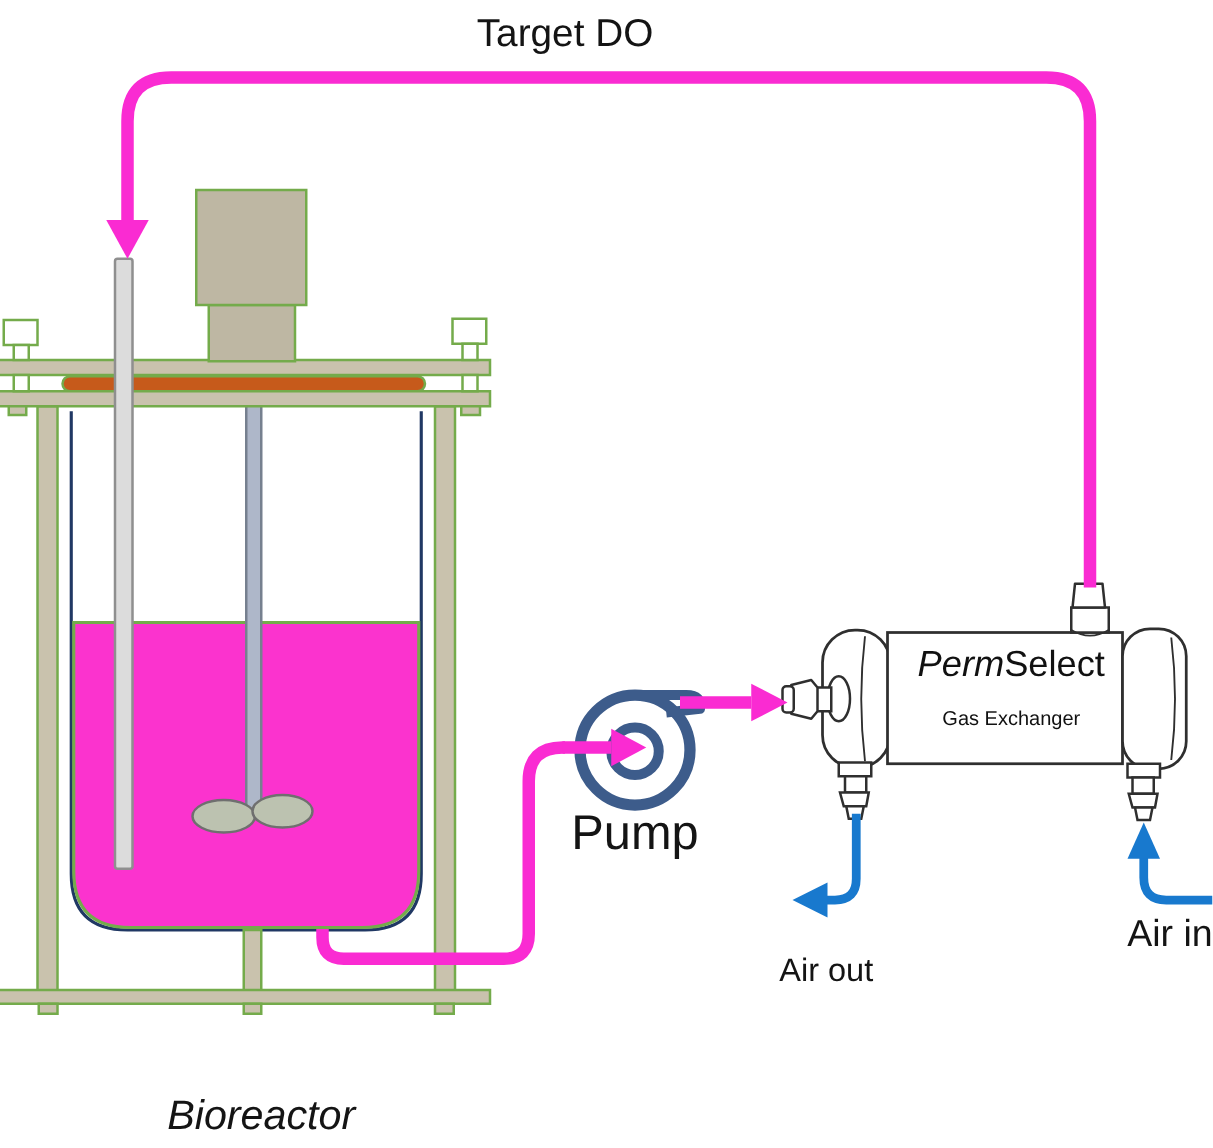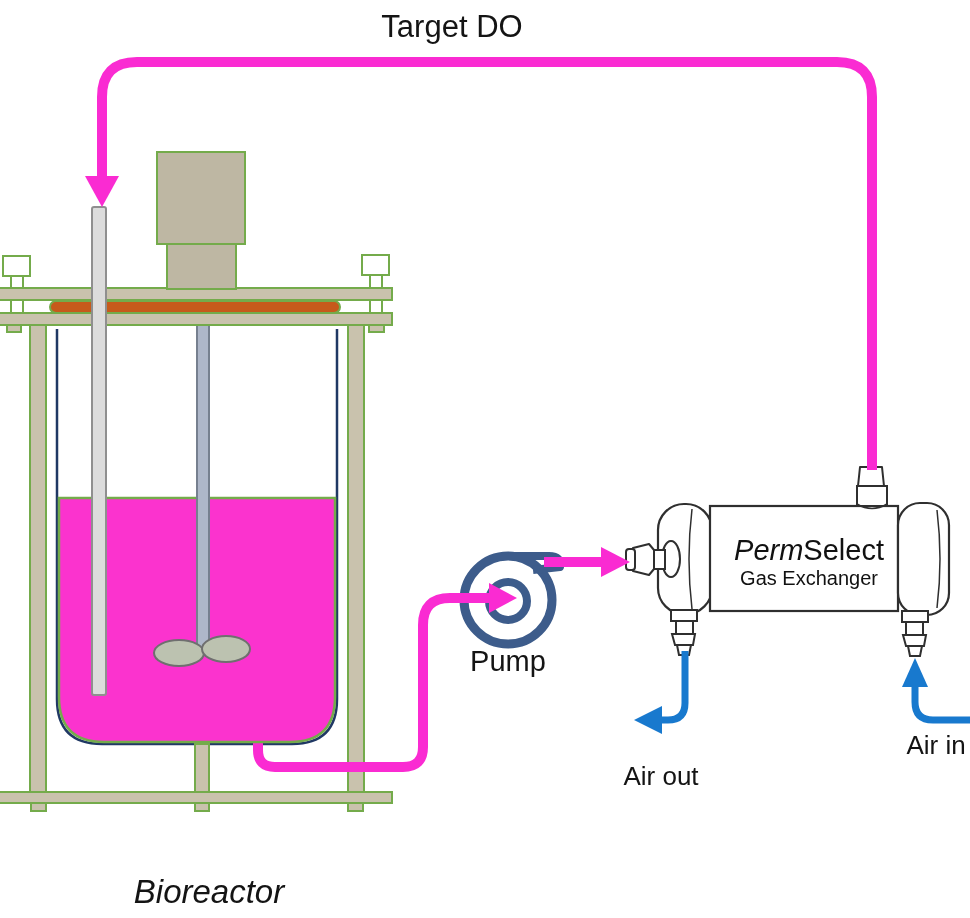--- a/index.html
+++ b/index.html
@@ -6,28 +6,28 @@
   .stage{
     position:relative;width:970px;height:918px;background:#ffffff;overflow:hidden;
     font-family:"Liberation Sans", sans-serif;
   }
   .stage svg{position:absolute;left:0;top:0;}
   .label{
     position:absolute;transform:translateX(-50%);white-space:nowrap;
     color:#141414;text-align:center;line-height:1.1;
   }
   .lbl-target{left:452px;top:10px;font-size:31px;}
-  .lbl-pump{left:508px;top:646px;font-size:29px;}
+  .lbl-pump{left:508px;top:646px;font-size:39px;}
   .lbl-cc1{left:209px;top:826px;font-size:33px;}
   .lbl-cc2{left:209px;top:874px;font-size:33px;font-style:italic;}
-  .lbl-brand{left:809px;top:535px;font-size:29px;color:#111;}
+  .lbl-brand{left:809px;top:517px;font-size:29px;color:#111;}
   .lbl-brand .it{font-style:italic;}
-  .lbl-sub{left:809px;top:567px;font-size:20px;color:#111;}
+  .lbl-sub{left:809px;top:567px;font-size:16px;color:#111;}
   .lbl-airout{left:661px;top:727px;font-size:26px;margin-top:35px;}
-  .lbl-airin{left:936px;top:731px;font-size:26px;}
+  .lbl-airin{left:936px;top:731px;font-size:30px;}
 </style>
 </head>
 <body>
 
 <div class="stage">
 
 <svg width="970" height="918" viewBox="0 0 970 918">
 
   <g>
     <path d="M 57 329 V 699 Q 57 744 102 744 H 292 Q 337 744 337 699 V 329" fill="#ffffff" stroke="#203864" stroke-width="2.5"></path>

